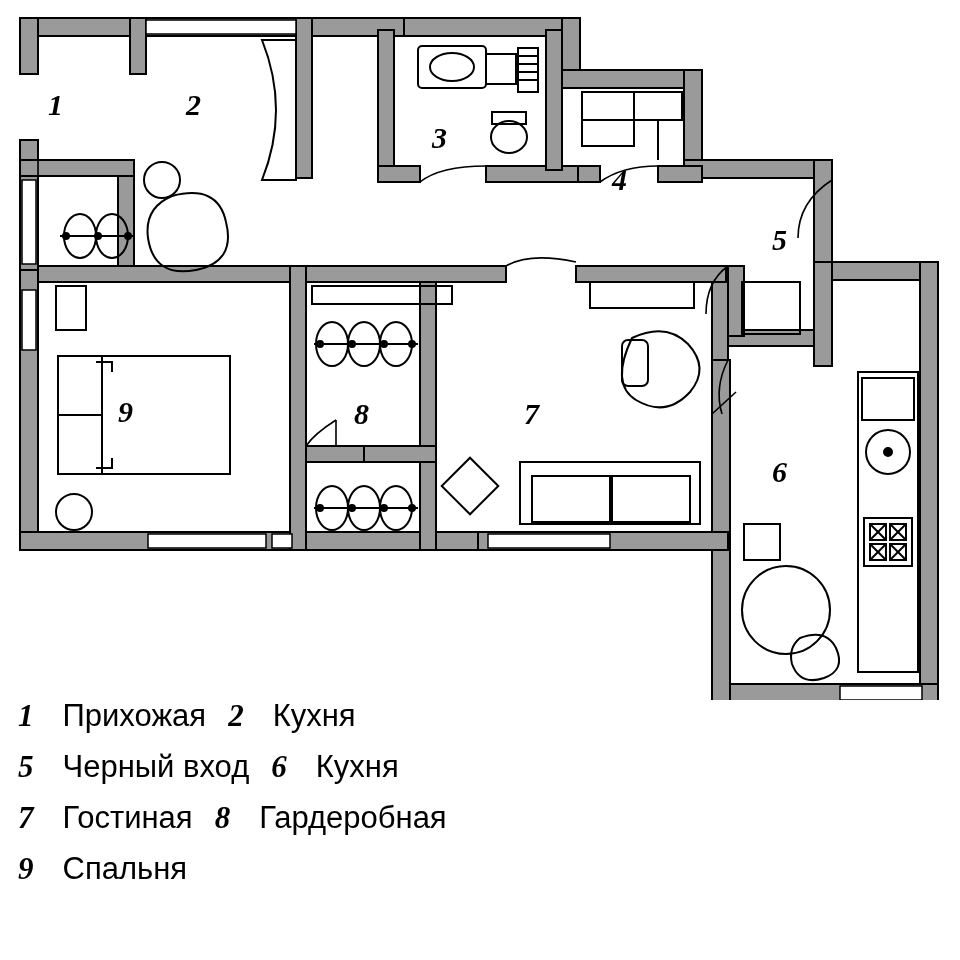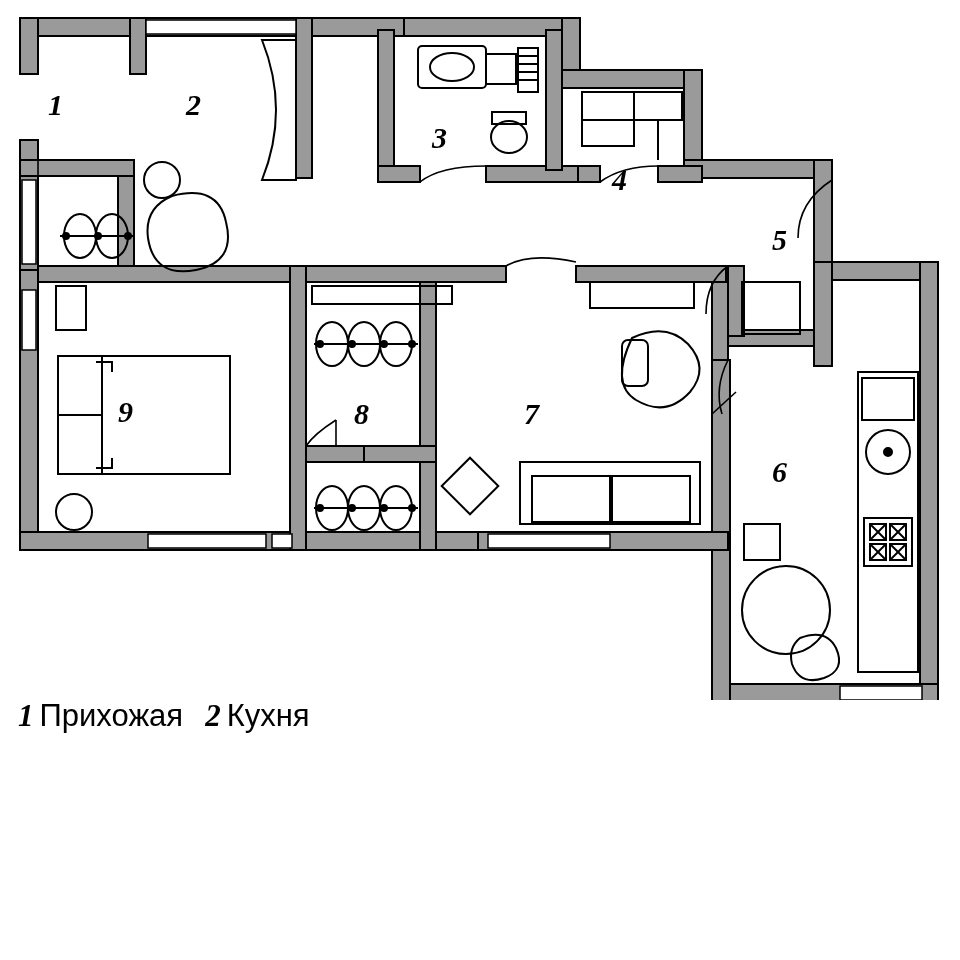--- a/index.html
+++ b/index.html
@@ -46,20 +46,21 @@
   }
   .legend-num {
     font-family: "Liberation Serif", serif;
     font-weight: bold;
     font-style: italic;
     font-size: 31px;
     margin-right: 6px;
   }
   .legend-label {
     margin-right: 22px;
+    margin-left: 23px;
   }
 </style>
 </head>
 <body>
 
 <div id="plan-wrap">
   <svg id="plan-svg" width="960" height="700" viewBox="0 0 960 700" xmlns="http://www.w3.org/2000/svg">
 
     <g fill="#9a9a9a" stroke="#000000" stroke-width="2">
 
@@ -266,13 +267,22 @@
       <text class="room-num" x="354" y="424">8</text>
       <text class="room-num" x="118" y="422">9</text>
     </g>
   </svg>
 </div>
 
 <div id="legend">
   <div class="legend-line">
     <span class="legend-num">1</span><span class="legend-label">Прихожая</span><span class="legend-num">2</span><span class="legend-label">Кухня</span>
   </div>
+  <div class="legend-line">
+    <span class="legend-num">5</span><span class="legend-label">Черный вход</span><span class="legend-num">6</span><span class="legend-label">Кухня</span>
+  </div>
+  <div class="legend-line">
+    <span class="legend-num">7</span><span class="legend-label">Гостиная</span><span class="legend-num">8</span><span class="legend-label">Гардеробная</span>
+  </div>
+  <div class="legend-line">
+    <span class="legend-num">9</span><span class="legend-label">Спальня</span>
+  </div>
 </div>
 
 </body></html>

